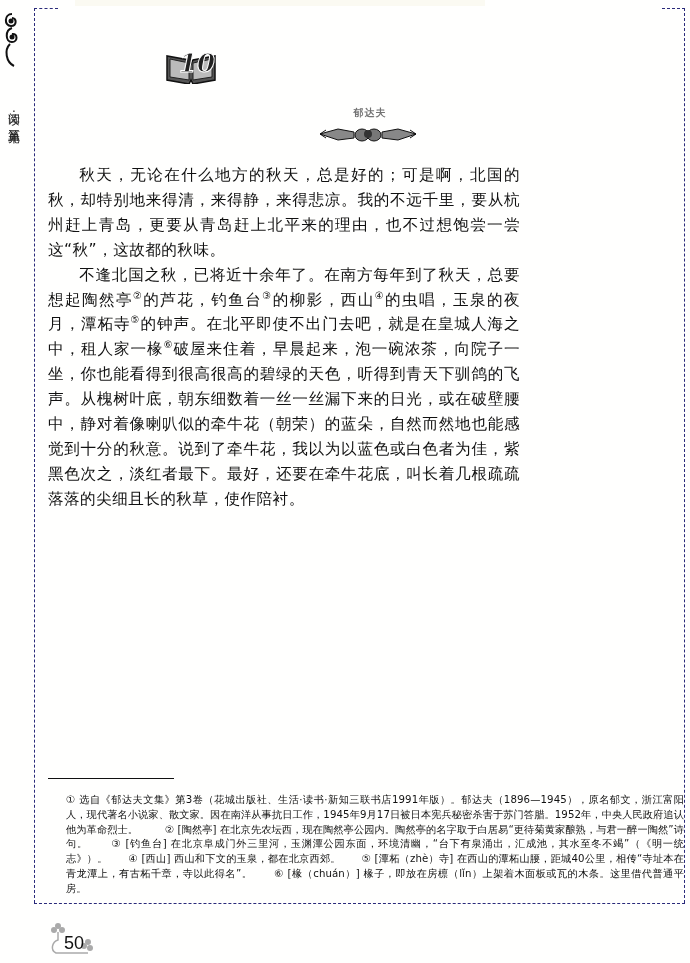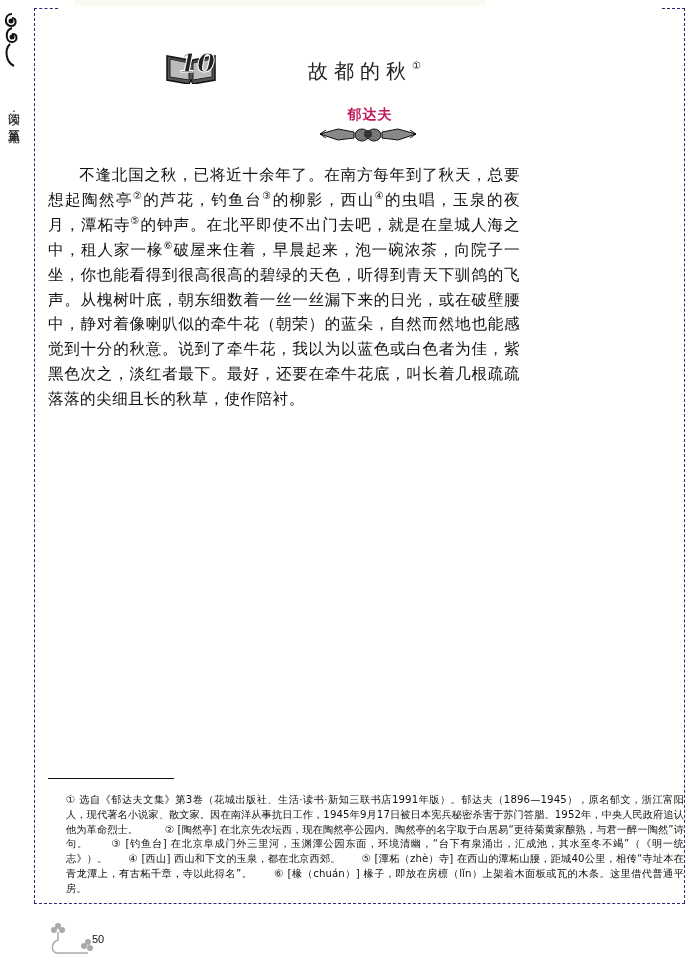--- a/index.html
+++ b/index.html
@@ -86,24 +86,24 @@
     .title sup {
       font-size: 10px;
       letter-spacing: 0;
       vertical-align: 9px;
     }
     .author {
       position: absolute;
       left: 340px; top: 106px;
       width: 60px;
       text-align: center;
-      font-size: 14px;
+      font-size: 10px;
       font-weight: bold;
       letter-spacing: 1px;
-      color: #be185d;
+      color: #737373;
     }
     .author-ornament {
       position: absolute;
       left: 318px; top: 124px;
       width: 100px; height: 20px;
     }
     .body-text {
       position: absolute;
       left: 48px; top: 163px;
       width: 472px;
@@ -144,23 +144,22 @@
     }
     .page-number-deco {
       position: absolute;
       left: 48px; top: 920px;
       width: 45px; height: 35px;
     }
     .page-number {
       position: absolute;
       left: 64px; top: 933px;
       font-family: "Liberation Sans", sans-serif;
-      font-size: 11px;
-      color: #111;
-      margin-left: 28px;
+      font-size: 18px;
+      color: #111;
     }
   </style>
 </head>
 <body>
 
 <div class="page">
   <div class="top-strip"></div>
   <div class="frame"></div>
   <div class="frame-top-left"></div>
   <div class="frame-top-right"></div>
@@ -176,36 +175,36 @@
 
   <div class="side-label">阅读·第三单元</div>
 
   <svg class="lesson-badge" viewBox="0 0 52 42">
     <path d="M2 14 L2 38 L24 42 L26 38 L28 42 L50 38 L50 14 L28 18 L26 22 L24 18 Z" fill="#555" stroke="#111" stroke-width="1.5"></path>
     <path d="M5 17 L5 35 L24 38 L24 21 Z" fill="#bbb" stroke="#222" stroke-width="1"></path>
     <path d="M47 17 L47 35 L28 38 L28 21 Z" fill="#bbb" stroke="#222" stroke-width="1"></path>
     <text x="14" y="30" font-family="DejaVu Serif, serif" font-size="26" font-weight="bold" font-style="italic" fill="#222" stroke="#fff" stroke-width="1">10</text>
   </svg>
 
-  <div class="title">
-    <span>故都的秋</span><sup>①</sup>
-  </div>
 
   <div class="author">郁达夫</div>
 
   <svg class="author-ornament" viewBox="0 0 100 20">
     <path d="M2 10 L20 5 L36 8 L36 14 L20 16 Z" fill="#888" stroke="#111" stroke-width="1"></path>
     <path d="M98 10 L80 5 L64 8 L64 14 L80 16 Z" fill="#888" stroke="#111" stroke-width="1"></path>
     <ellipse cx="44" cy="11" rx="7" ry="6" fill="#777" stroke="#111" stroke-width="1"></ellipse>
     <ellipse cx="56" cy="11" rx="7" ry="6" fill="#777" stroke="#111" stroke-width="1"></ellipse>
     <circle cx="50" cy="10" r="4" fill="#333"></circle>
     <path d="M2 10 L8 6 M2 10 L8 14 M98 10 L92 6 M98 10 L92 14" stroke="#111" stroke-width="1"></path>
   </svg>
 
   <div class="body-text">
+    <p>
+      <span>秋天，无论在什么地方的秋天，总是好的；可是啊，北国的秋，却特别地来得清，来得静，来得悲凉。我的不远千里，要从杭州赶上青岛，更要从青岛赶上北平来的理由，也不过想饱尝一尝这“秋”，这故都的秋味。</span>
+    </p>
     <p>
       <span>不逢北国之秋，已将近十余年了。在南方每年到了秋天，总要想起陶然亭</span><sup>②</sup><span>的芦花，钓鱼台</span><sup>③</sup><span>的柳影，西山</span><sup>④</sup><span>的虫唱，玉泉的夜月，潭柘寺</span><sup>⑤</sup><span>的钟声。在北平即使不出门去吧，就是在皇城人海之中，租人家一椽</span><sup>⑥</sup><span>破屋来住着，早晨起来，泡一碗浓茶，向院子一坐，你也能看得到很高很高的碧绿的天色，听得到青天下驯鸽的飞声。从槐树叶底，朝东细数着一丝一丝漏下来的日光，或在破壁腰中，静对着像喇叭似的牵牛花（朝荣）的蓝朵，自然而然地也能感觉到十分的秋意。说到了牵牛花，我以为以蓝色或白色者为佳，紫黑色次之，淡红者最下。最好，还要在牵牛花底，叫长着几根疏疏落落的尖细且长的秋草，使作陪衬。</span>
     </p>
   </div>
 
   <div class="footnote-rule"></div>
 
   <div class="footnotes">
     <span class="fn">① 选自《郁达夫文集》第3卷（花城出版社、生活·读书·新知三联书店1991年版）。郁达夫（1896—1945），原名郁文，浙江富阳人，现代著名小说家、散文家。因在南洋从事抗日工作，1945年9月17日被日本宪兵秘密杀害于苏门答腊。1952年，中央人民政府追认他为革命烈士。</span>&nbsp;&nbsp;&nbsp;&nbsp;&nbsp;&nbsp;&nbsp;&nbsp;<span class="fn">② [陶然亭] 在北京先农坛西，现在陶然亭公园内。陶然亭的名字取于白居易“更待菊黄家酿熟，与君一醉一陶然”诗句。</span>&nbsp;&nbsp;&nbsp;&nbsp;&nbsp;&nbsp;<span class="fn">③ [钓鱼台] 在北京阜成门外三里河，玉渊潭公园东面，环境清幽，“台下有泉涌出，汇成池，其水至冬不竭”（《明一统志》）。</span>&nbsp;&nbsp;&nbsp;&nbsp;&nbsp;&nbsp;<span class="fn">④ [西山] 西山和下文的玉泉，都在北京西郊。</span>&nbsp;&nbsp;&nbsp;&nbsp;&nbsp;&nbsp;<span class="fn">⑤ [潭柘（zhè）寺] 在西山的潭柘山腰，距城40公里，相传“寺址本在青龙潭上，有古柘千章，寺以此得名”。</span>&nbsp;&nbsp;&nbsp;&nbsp;&nbsp;&nbsp;<span class="fn">⑥ [椽（chuán）] 椽子，即放在房檩（lǐn）上架着木面板或瓦的木条。这里借代普通平房。</span>
   </div>

